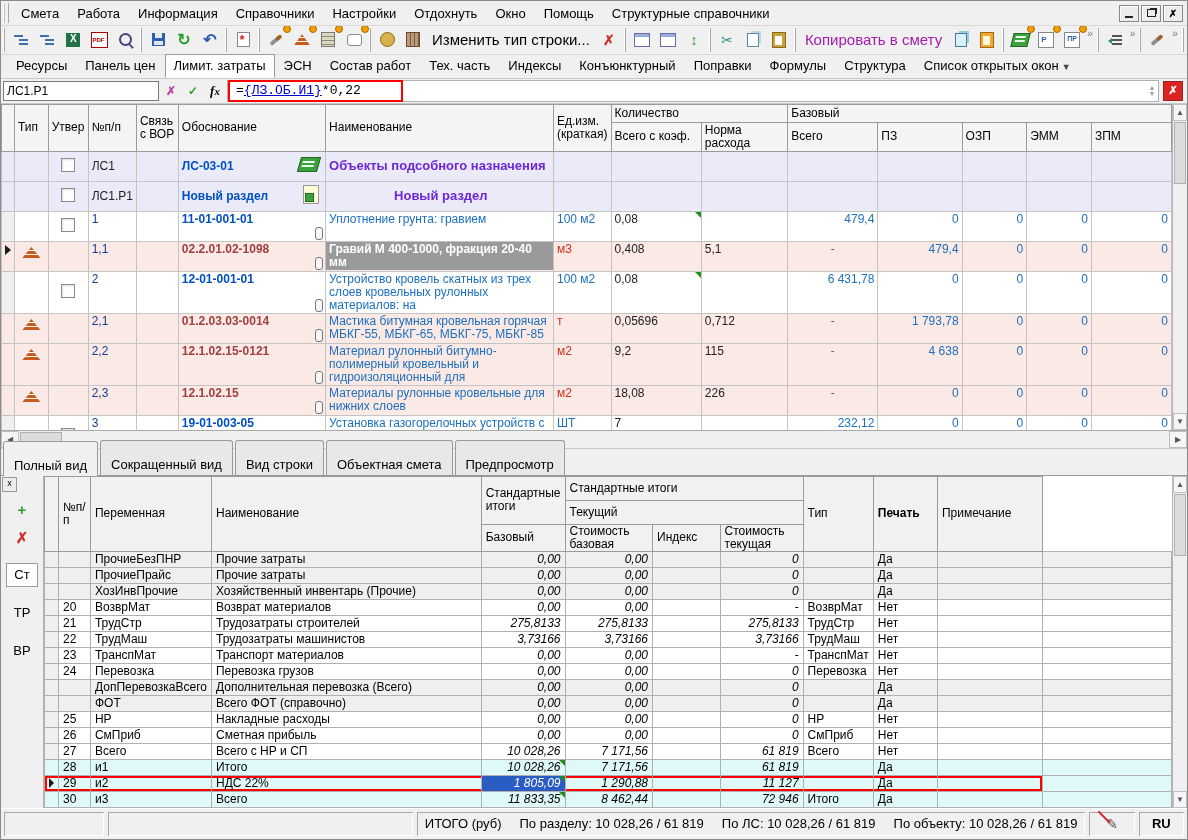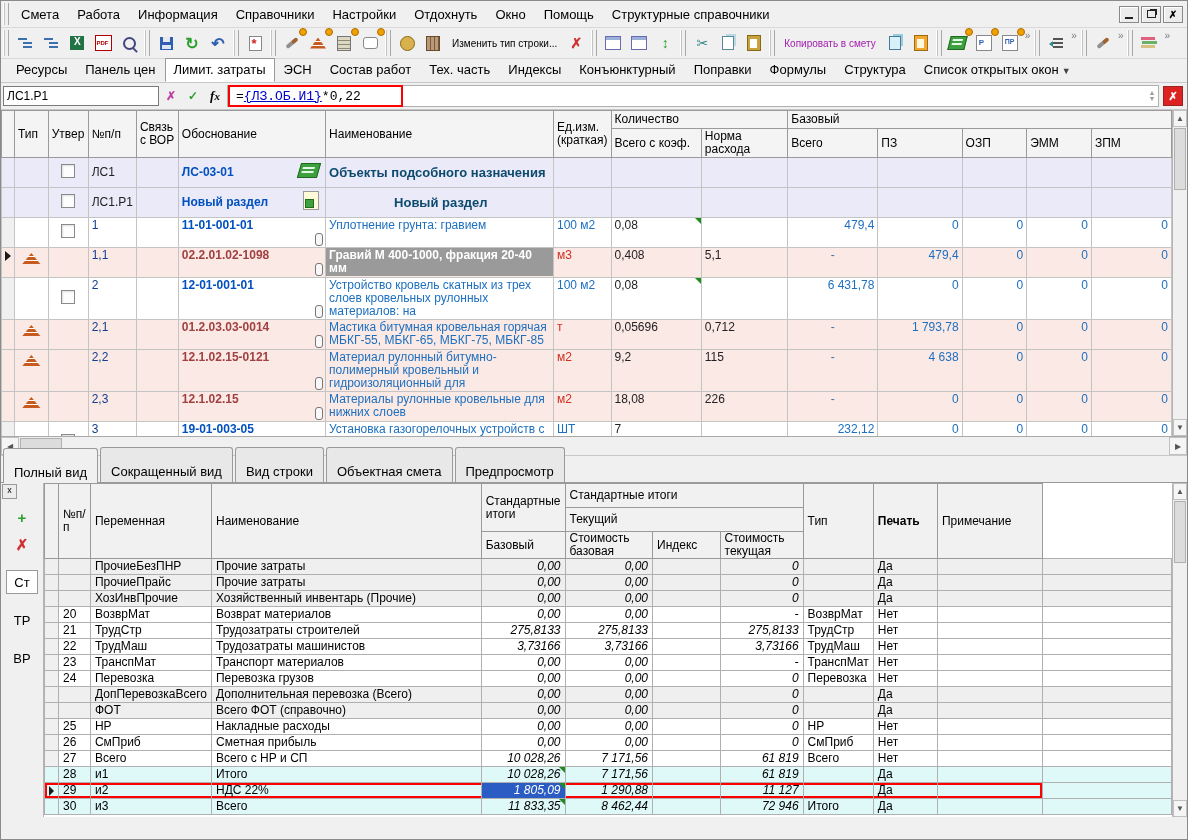--- a/index.html
+++ b/index.html
@@ -16,21 +16,21 @@
   .win-btns{margin-left:auto;display:flex;gap:2px;padding-right:4px;}
   .wbtn{width:18px;height:15px;background:#ECECEC;border:1px solid #888;
         display:flex;align-items:center;justify-content:center;font-size:10px;font-weight:bold;
         box-shadow:inset 1px 1px 0 #FFF;}
   .wbtn .minbar{width:8px;height:2px;background:#222;margin-top:7px;}
   .wbtn .restbox{width:7px;height:6px;border:1px solid #222;box-shadow:2px -2px 0 -1px #222;}
   
   .toolbar{height:30px;display:flex;align-items:center;border-bottom:1px solid #D9D9D9;background:#F0F0F0;overflow:hidden;}
   .tbtn{min-width:24px;height:24px;display:inline-flex;align-items:center;justify-content:center;
         border:1px solid transparent;position:relative;cursor:default;}
-  .tlabel{font-size:10px;padding:0 6px;white-space:nowrap;}
+  .tlabel{font-size:15px;padding:0 6px;white-space:nowrap;}
   .tlabel.dis{color:#a21caf;}
   .chev{color:#7A7A7A;font-size:10px;padding:0 2px;align-self:flex-start;margin-top:2px;}
   
   .ic{display:inline-block;position:relative;}
   .i-tree{width:14px;height:12px;background:
      linear-gradient(#3B6FAE,#3B6FAE) 0px 1px/9px 2px no-repeat,
      linear-gradient(#3B6FAE,#3B6FAE) 5px 5px/9px 2px no-repeat,
      linear-gradient(#3B6FAE,#3B6FAE) 5px 9px/9px 2px no-repeat;}
   .i-excel{width:14px;height:14px;background:#217346;}
   .i-excel::after{content:"X";color:#fff;font-size:10px;font-weight:bold;position:absolute;left:4px;top:0px;}
@@ -108,21 +108,21 @@
   table.grid th{background:#F4F4F4;border-color:#9A9A9A;text-align:left;vertical-align:middle;white-space:normal;}
   th.greenh{background:#CBE7CB;}
   th.bold{font-weight:bold;}
   tr.secrow td{background:#EAEAF8;vertical-align:middle;}
   tr.pinkrow td{background:#FBE9E5;}
   td.num{font-weight:bold;color:#123E8F;}
   td.numplain{color:#222;}
   .codeblue{font-weight:bold;color:#0050C0;}
   .codemaroon{font-weight:bold;color:#A04040;}
   .nameblue{color:#1D6FBF;}
-  .secname{color:#0c4a6e;font-weight:bold;font-size:13px;}
+  .secname{color:#6d28d9;font-weight:bold;font-size:13px;}
   .indent{padding-left:34px;}
   .namesel{background:#9A9A9A;color:#FFF;display:block;margin:-1px -3px;padding:1px 3px;height:100%;font-weight:bold;}
   .unitblue{color:#1D6FBF;}
   .unitred{color:#D03020;}
   td.money{text-align:right;color:#1D6FBF;}
   td.moneydash{text-align:center;color:#3A6EA5;}
   td.qty{color:#222;}
   .cornerflag{position:relative;}
   .cornerflag::after{content:"";position:absolute;top:0;right:0;border-top:6px solid #1E8C1E;border-left:6px solid transparent;}
   .checkbox{display:inline-block;width:12px;height:12px;border:1px solid #8A8A8A;background:#FDFDFD;box-shadow:inset 1px 1px 2px #DDD;}
@@ -869,14 +869,28 @@
       </table>
     </div>
     <div class="gridscroll-v">
       <div class="sbtn">▲</div>
       <div class="sthumb-v"></div>
       <div class="strack"></div>
       <div class="sbtn">▼</div>
     </div>
   </div>
 
+  <div class="statusbar">
+    <div class="spanel sp1"></div>
+    <div class="spanel sp2"></div>
+    <div class="spanel sp3">
+      <span>ИТОГО (руб)</span>
+      <span>По разделу: 10 028,26 / 61 819</span>
+      <span>По ЛС: 10 028,26 / 61 819</span>
+      <span>По объекту: 10 028,26 / 61 819</span>
+    </div>
+    <div class="spanel sp-icon">
+        <span class="penslash">✎</span>
+      </div>
+    <div class="spanel sp-lang">RU</div>
+  </div>
 
 </div>
 
 </body></html>

